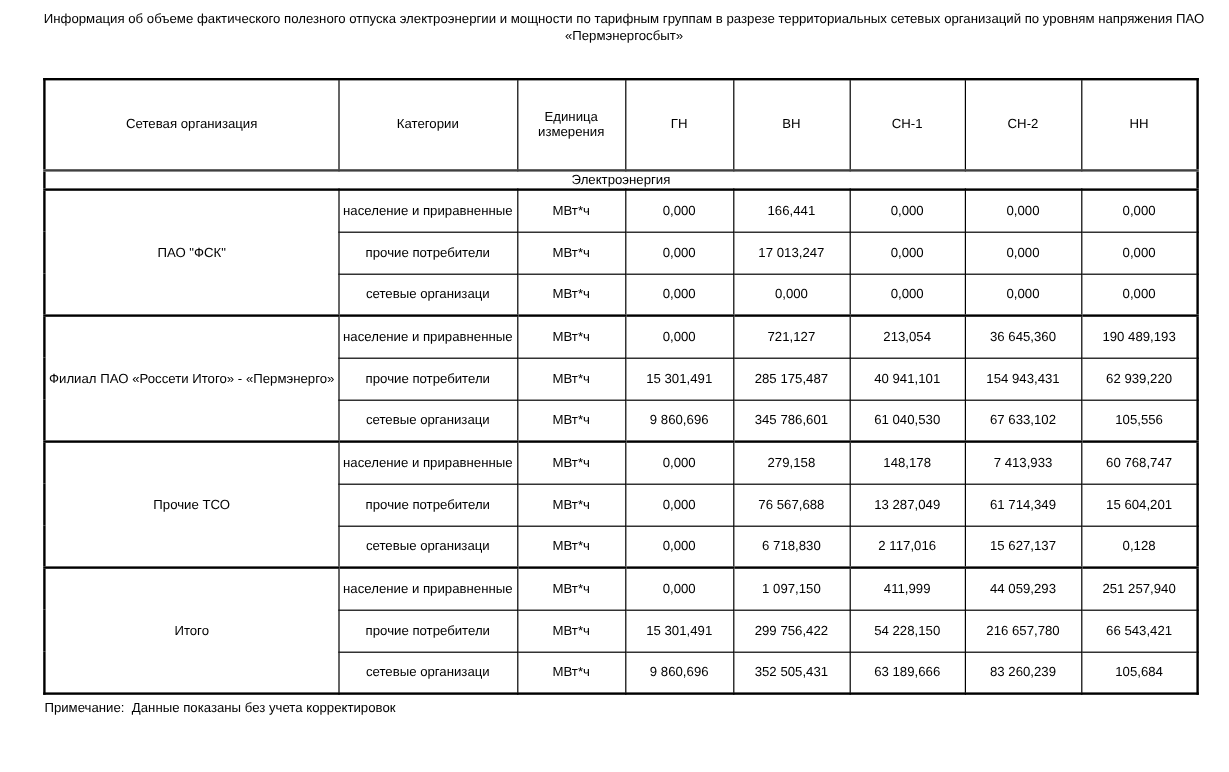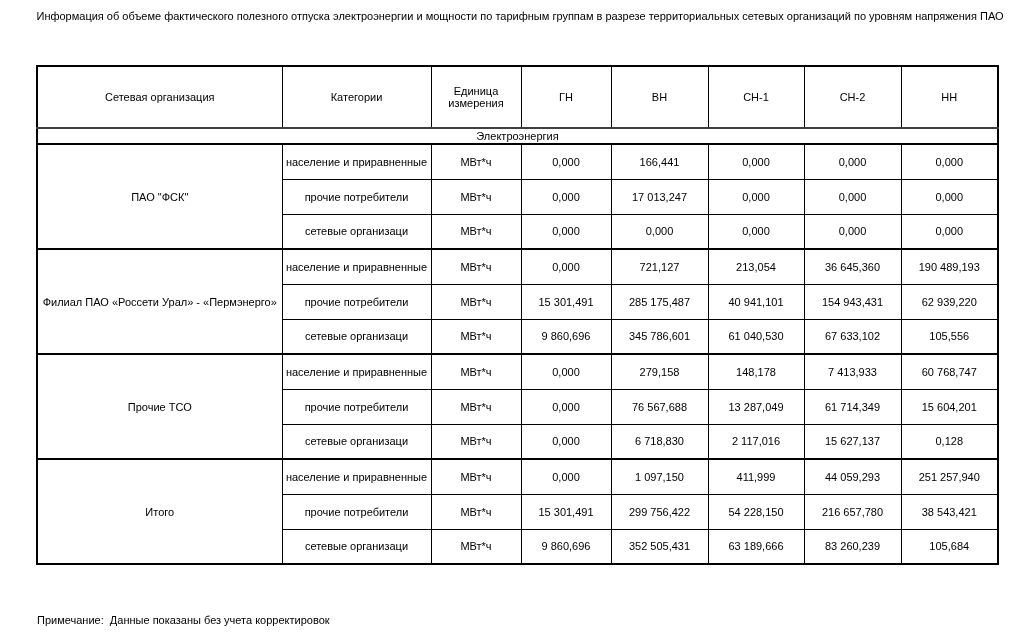--- a/index.html
+++ b/index.html
@@ -33,41 +33,42 @@
     border: 2px solid #000;
   }
   table.main td {
     border: 1px solid #000;
     text-align: center;
     vertical-align: middle;
     font-size: 11px;
     padding: 1px 2px;
     overflow: hidden;
   }
-  tr.row-header { height: 62px; }
+  tr.row-header { height: 76px; }
   tr.row-section { height: 15px; }
   tr.row-section td {
     border-top: 2px solid #404040;
     border-bottom: 2px solid #000;
   }
   tr.row-data { height: 35px; }
   tr.block-start td { border-top: 2px solid #000; }
   .note {
     position: absolute;
     left: 37px;
-    top: 614px;
+    top: 584px;
     font-size: 11px;
     white-space: pre-wrap;
   }
 </style>
 </head>
 <body>
 
 <div class="title-block">
   <div class="title-line">Информация об объеме фактического полезного отпуска электроэнергии и мощности по тарифным группам в разрезе территориальных сетевых организаций по уровням напряжения ПАО</div>
+  <div class="title-line">«Пермэнергосбыт»</div>
 </div>
 
 <table class="main">
   <colgroup>
     <col style="width:245px">
       <col style="width:149px">
       <col style="width:90px">
     <col style="width:90px">
       <col style="width:97px">
       <col style="width:96px">
@@ -112,21 +113,21 @@
     <td>сетевые организаци</td>
     <td>МВт*ч</td>
     <td>0,000</td>
     <td>0,000</td>
     <td>0,000</td>
     <td>0,000</td>
     <td>0,000</td>
   </tr>
 
   <tr class="row-data block-start">
-    <td rowspan="3">Филиал ПАО «Россети Урал» - «Пермэнерго»</td>
+    <td rowspan="3">Филиал ПАО «Россети Итого» - «Пермэнерго»</td>
     <td>население и приравненные</td>
     <td>МВт*ч</td>
     <td>0,000</td>
     <td>721,127</td>
     <td>213,054</td>
     <td>36 645,360</td>
     <td>190 489,193</td>
   </tr>
   <tr class="row-data">
     <td>прочие потребители</td>
@@ -186,21 +187,21 @@
     <td>44 059,293</td>
     <td>251 257,940</td>
   </tr>
   <tr class="row-data">
     <td>прочие потребители</td>
     <td>МВт*ч</td>
     <td>15 301,491</td>
     <td>299 756,422</td>
     <td>54 228,150</td>
     <td>216 657,780</td>
-    <td>38 543,421</td>
+    <td>66 543,421</td>
   </tr>
   <tr class="row-data">
     <td>сетевые организаци</td>
     <td>МВт*ч</td>
     <td>9 860,696</td>
     <td>352 505,431</td>
     <td>63 189,666</td>
     <td>83 260,239</td>
     <td>105,684</td>
   </tr>

